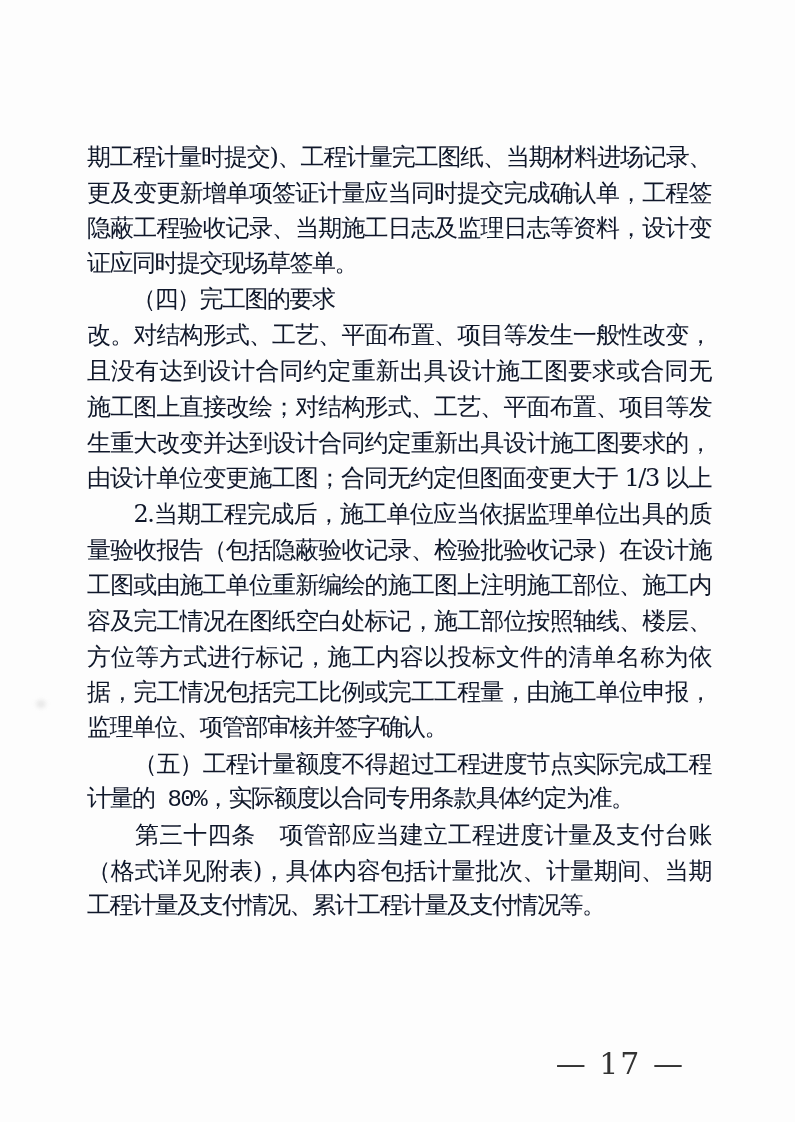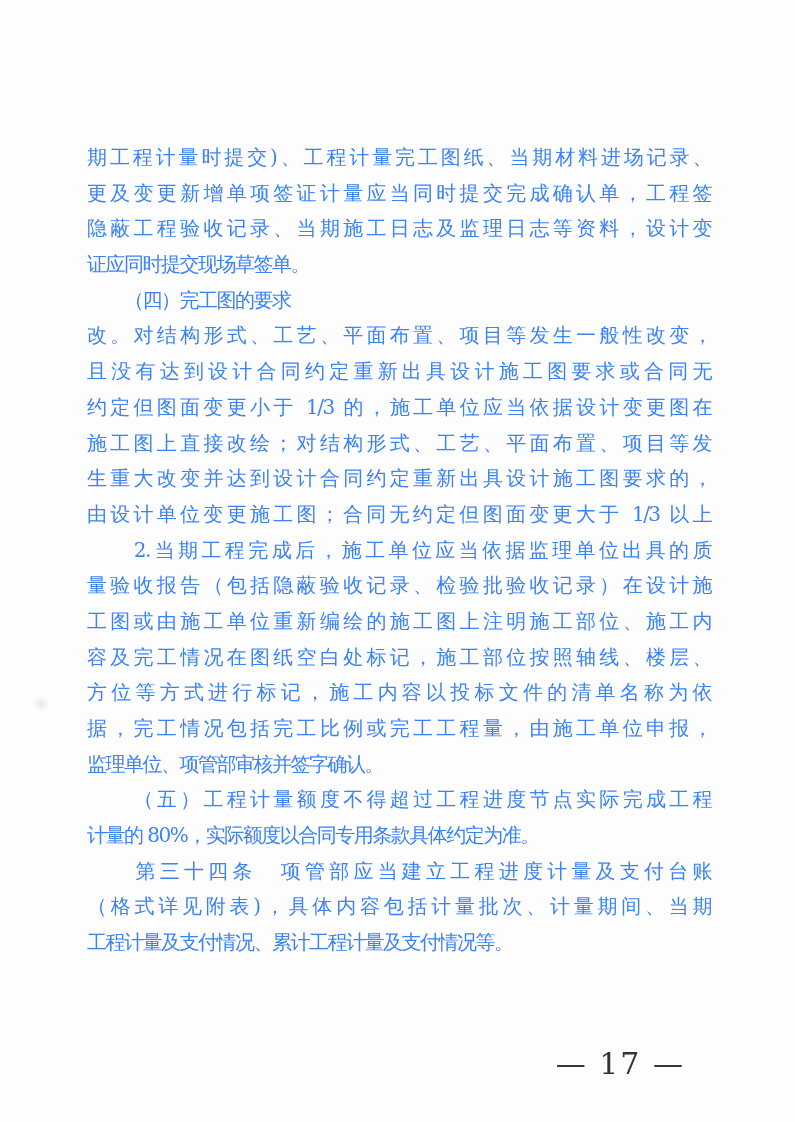--- a/index.html
+++ b/index.html
@@ -22,35 +22,36 @@
     position: absolute;
     left: 87px;
     top: 140px;
     width: 624px;
   }
   .paragraph {
     margin: 0;
     padding: 0;
   }
   .line {
-    font-size: 20px;
+    font-size: 24px;
     letter-spacing: -1.5px;
     line-height: 35.7px;
     height: 35.7px;
     white-space: nowrap;
     text-align: justify;
     text-align-last: justify;
     text-justify: inter-character;
-    color: #3b82f6;
+    color: #0f172a;
     overflow: visible;
   }
   .line.para-last {
     text-align: center;
     text-align-last: left;
     white-space: pre;
+    font-family: Liberation Mono, monospace;
   }
   .footer {
     position: absolute;
     top: 1046px;
     right: 110px;
     font-size: 30px;
     letter-spacing: 2px;
     color: #333;
     font-family: "DejaVu Serif", "Liberation Serif", serif;
   }
@@ -77,21 +78,20 @@
         <div class="line">更及变更新增单项签证计量应当同时提交完成确认单，工程签</div>
         <div class="line">隐蔽工程验收记录、当期施工日志及监理日志等资料，设计变</div>
         <div class="line para-last">证应同时提交现场草签单。</div>
       </div>
       <div class="paragraph">
         <div class="line para-last">　　（四）完工图的要求</div>
       </div>
       <div class="paragraph">
         <div class="line">改。对结构形式、工艺、平面布置、项目等发生一般性改变，</div>
         <div class="line">且没有达到设计合同约定重新出具设计施工图要求或合同无</div>
-        <div class="line">约定但图面变更小于 1/3 的，施工单位应当依据设计变更图在</div>
         <div class="line">施工图上直接改绘；对结构形式、工艺、平面布置、项目等发</div>
         <div class="line">生重大改变并达到设计合同约定重新出具设计施工图要求的，</div>
         <div class="line">由设计单位变更施工图；合同无约定但图面变更大于 1/3 以上</div>
       </div>
       <div class="paragraph">
         <div class="line">　　2.当期工程完成后，施工单位应当依据监理单位出具的质</div>
         <div class="line">量验收报告（包括隐蔽验收记录、检验批验收记录）在设计施</div>
         <div class="line">工图或由施工单位重新编绘的施工图上注明施工部位、施工内</div>
         <div class="line">容及完工情况在图纸空白处标记，施工部位按照轴线、楼层、</div>
         <div class="line">方位等方式进行标记，施工内容以投标文件的清单名称为依</div>

